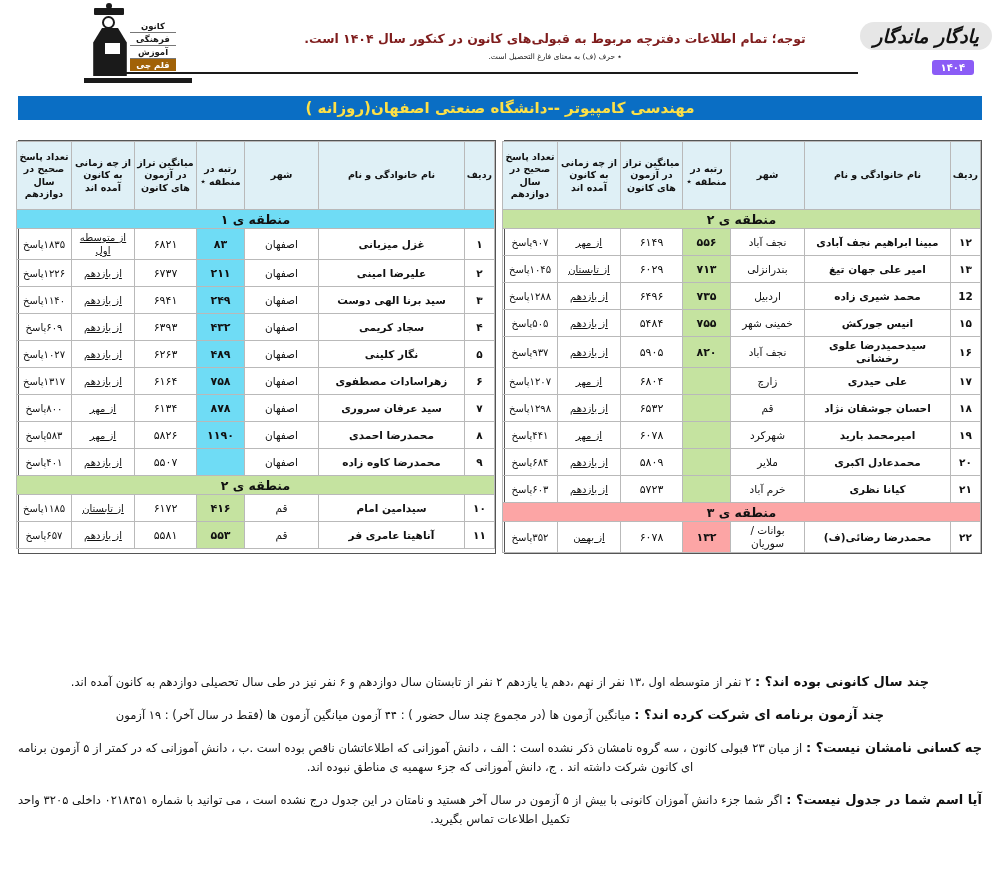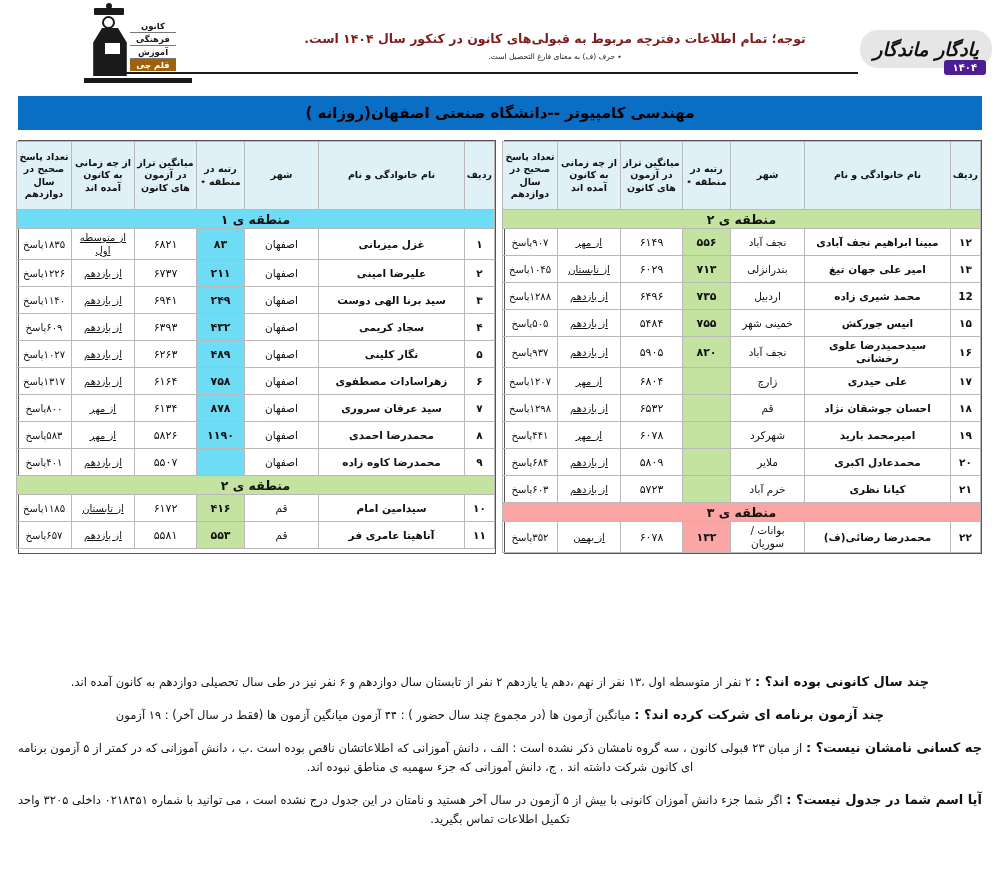--- a/index.html
+++ b/index.html
@@ -117,54 +117,54 @@
     background: #1a1a1a;
   }
 
   .logo-right {
     position: absolute;
     left: 860px; top: 22px;
     width: 132px; height: 62px;
   }
   .logo-right .pill {
     position: absolute;
-    left: 0; top: 8px;
-    width: 132px; height: 38px;
+    left: 0; top: 0;
+    width: 132px; height: 28px;
     background: #e6e6e6;
     border-radius: 18px;
     display: flex;
     align-items: center;
     justify-content: center;
   }
   .logo-right .pill span {
     font-size: 19px;
     font-weight: bold;
     font-style: italic;
     color: #111;
     letter-spacing: 0.5px;
   }
   .logo-right .yearbox {
     position: absolute;
-    right: 6px; top: 38px;
-    background: #4c1d95;
+    right: 18px; top: 38px;
+    background: #8b5cf6;
     color: #fff;
     font-size: 10px;
     font-weight: bold;
     padding: 2px 9px;
     border-radius: 3px;
     letter-spacing: 1px;
   }
 
   
   .banner {
     position: absolute;
     left: 18px; top: 96px;
-    width: 964px; height: 34px;
+    width: 964px; height: 24px;
     background: #0a6ec4;
-    color: #000000;
+    color: #fde047;
     display: flex;
     align-items: center;
     justify-content: center;
     font-size: 15px;
     font-weight: bold;
     letter-spacing: 0.3px;
   }
 
   
   .tables {

